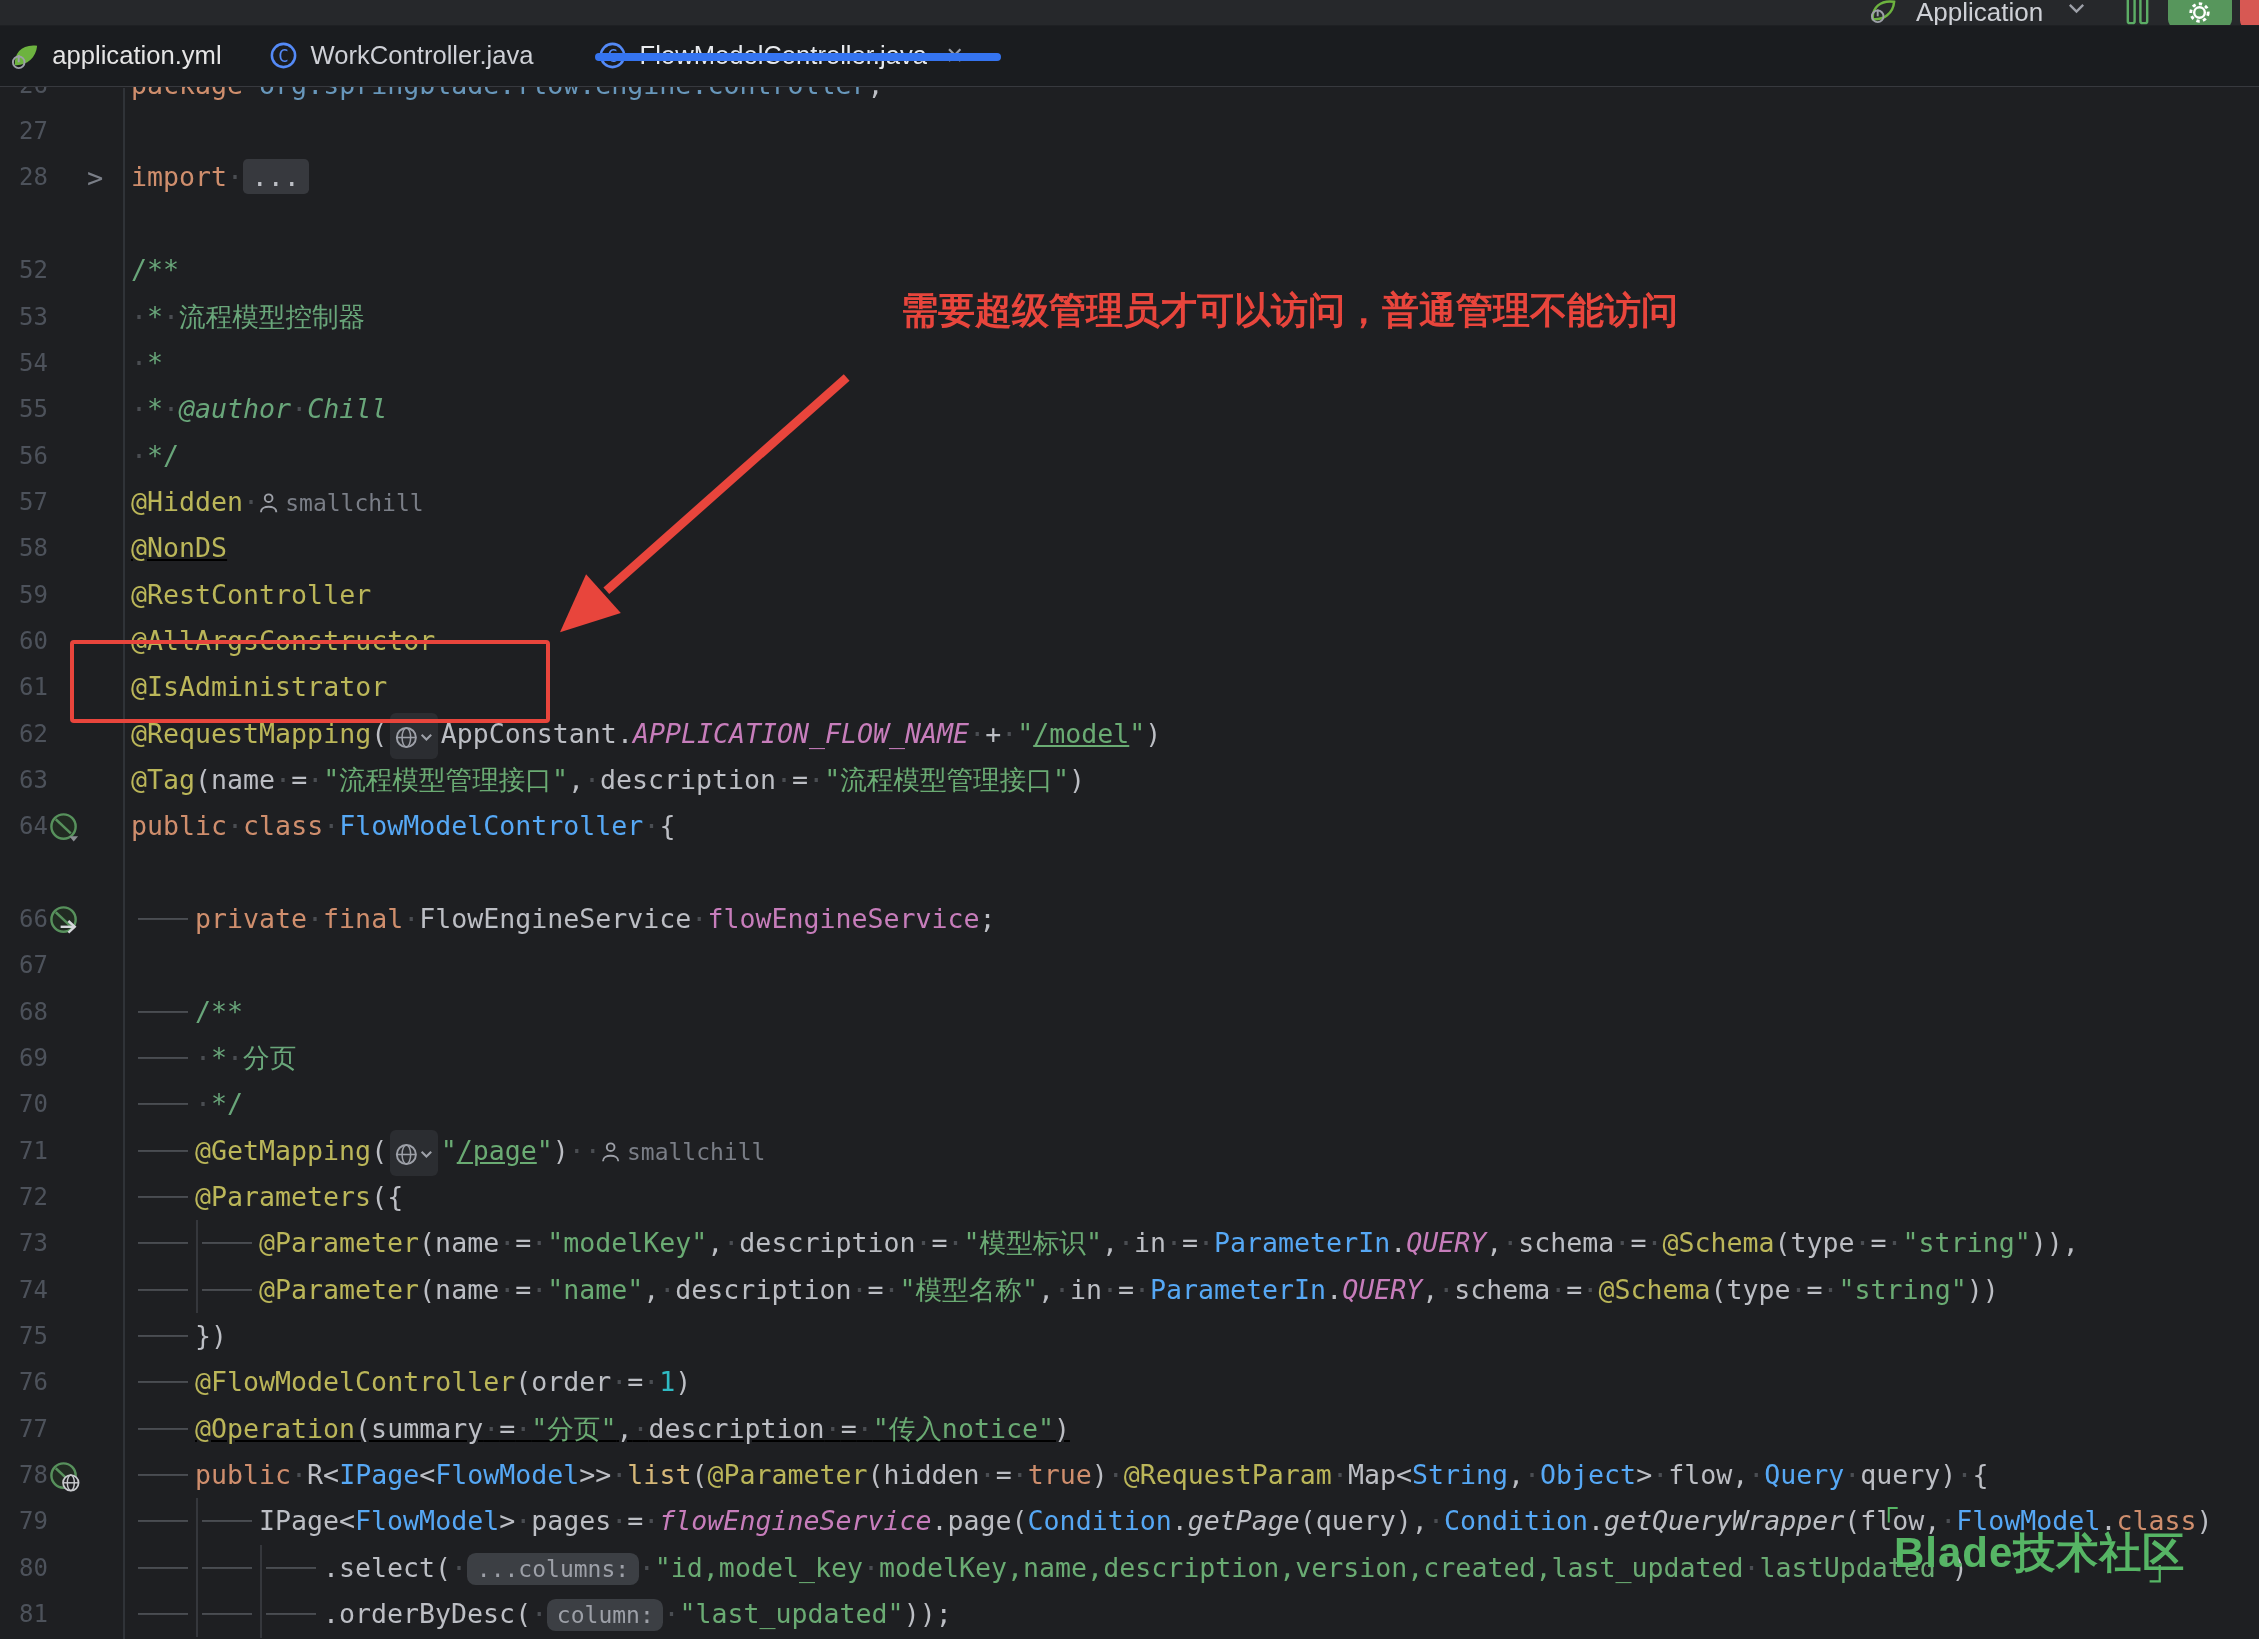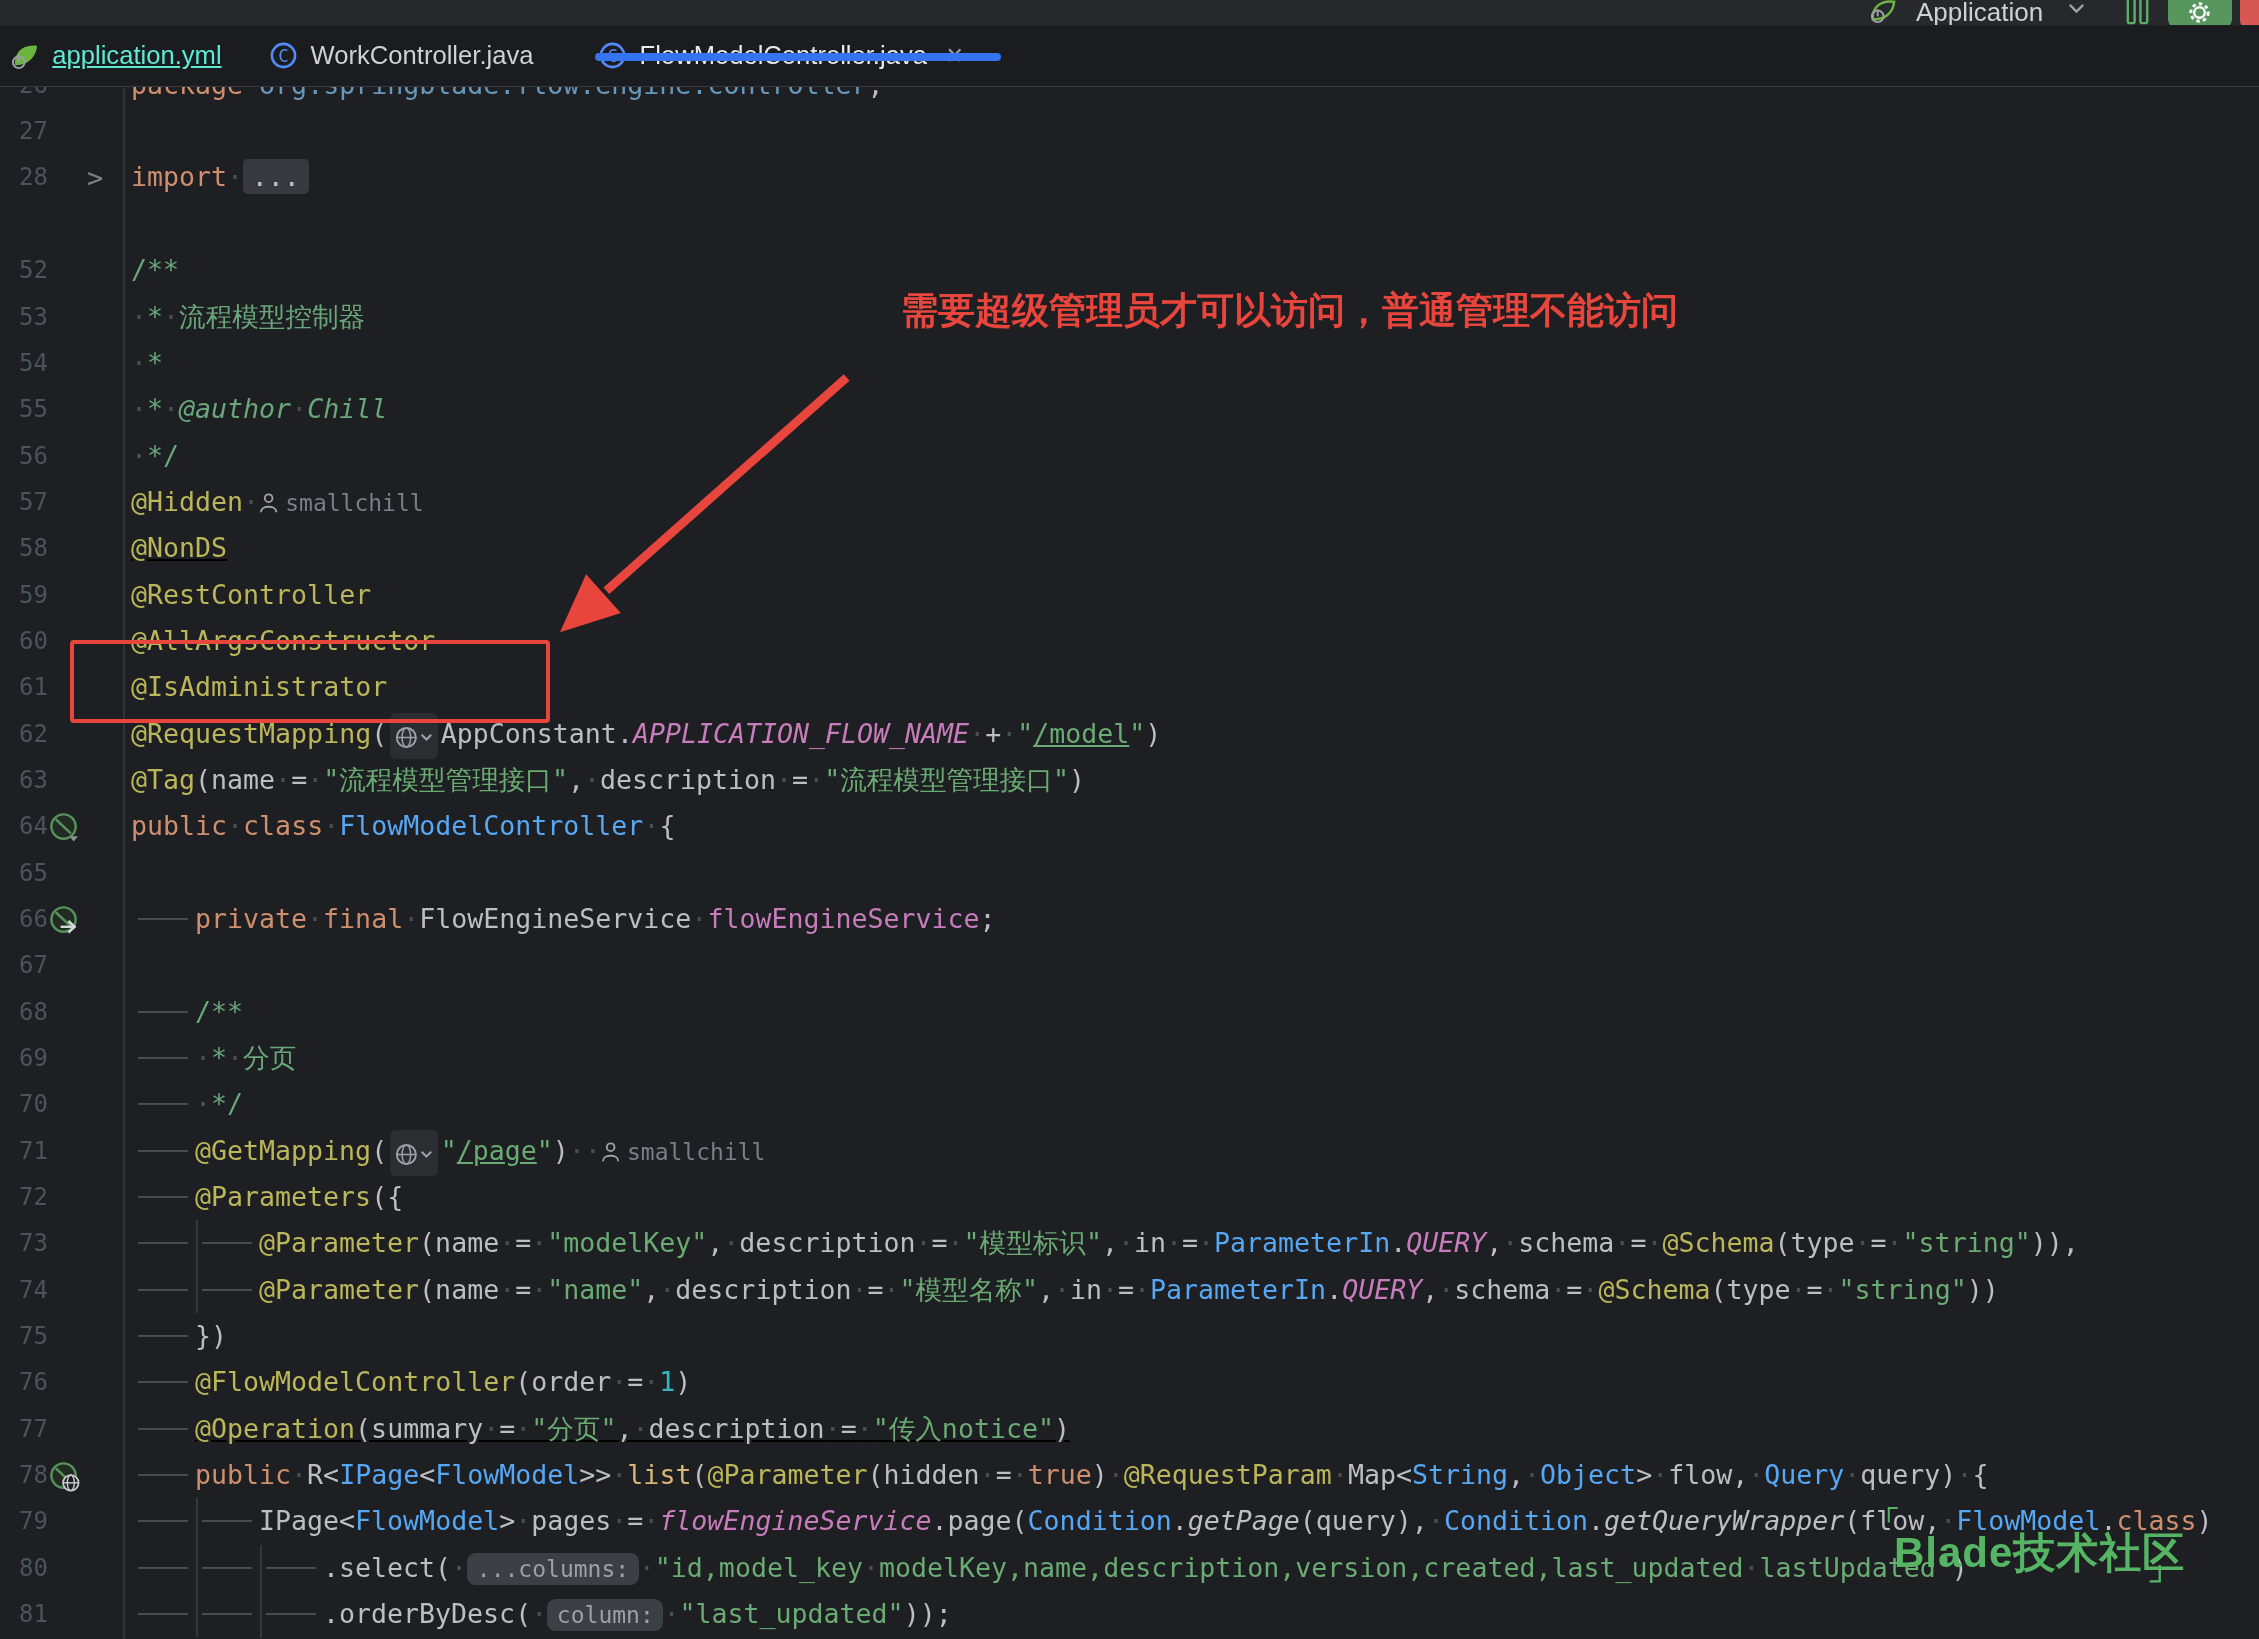--- a/index.html
+++ b/index.html
@@ -151,24 +151,20 @@
       </div>
       <div class="row" style="top: 803px;">
         <span class="ln">64</span>
         <span class="gicon"><svg width="33" height="33" viewBox="0 0 34 34">
             <circle cx="16" cy="16" r="12.5" fill="#212B22" stroke="var(--bean_green)" stroke-width="2.5"></circle>
 <line x1="8" y1="8.5" x2="23.5" y2="23" stroke="var(--bean_green)" stroke-width="2.5"></line>
             <polygon points="22,26 31,26 26.5,31.5" fill="#8A8D92"></polygon>
           </svg></span>
         <span class="code"><span class="tk-kw">public</span><span class="tk-dot">·</span><span class="tk-kw">class</span><span class="tk-dot">·</span><span class="tk-cls">FlowModelController</span><span class="tk-dot">·</span><span class="tk-pln">{</span></span>
       </div>
-      <div class="row" style="top: 850px;">
-        <span class="ln">65</span>
-        <span class="code"></span>
-      </div>
       <div class="row" style="top: 896px;">
         <span class="ln">66</span>
         <span class="gicon"><svg width="33" height="33" viewBox="0 0 34 34">
             <circle cx="16" cy="16" r="12.5" fill="#212B22" stroke="var(--bean_green)" stroke-width="2.5"></circle>
 <line x1="8" y1="8.5" x2="23.5" y2="23" stroke="var(--bean_green)" stroke-width="2.5"></line>
             <line x1="13" y1="23.5" x2="27" y2="23.5" stroke="#D6D8DC" stroke-width="2.5"></line>
             <polyline points="21,17.5 27.5,23.5 21,29.5" fill="none" stroke="#D6D8DC" stroke-width="2.5"></polyline>
           </svg></span>
         <span class="code"><span class="tab-ws"></span><span class="tk-kw">private</span><span class="tk-dot">·</span><span class="tk-kw">final</span><span class="tk-dot">·</span><span class="tk-pln">FlowEngineService</span><span class="tk-dot">·</span><span class="tk-fld">flowEngineService</span><span class="tk-pln">;</span></span>
       </div>
@@ -286,21 +282,21 @@
 
   <div id="tabbar">
       <div class="tab" style="left: 9.7px; width: 241px;">
         <span class="ticon">
           <svg width="31" height="31" viewBox="0 0 32 32">
             <path d="M5,26 C4,13 13,4 28,6 C27,19 16,27 5,26 Z" fill="var(--spring_green)"></path>
             <circle cx="9" cy="23" r="6" fill="none" stroke="#9DA0A8" stroke-width="2"></circle>
             <line x1="9" y1="15.5" x2="9" y2="23" stroke="#9DA0A8" stroke-width="2"></line>
           </svg>
         </span>
-        <span class="tlabel" style="color: #5eead4; text-decoration: underline;">application.yml</span>
+        <span class="tlabel" style="color: #e5e5e5;">application.yml</span>
       </div>
       <div class="tab" style="left: 268px; width: 309px;">
         <span class="ticon">
           <svg width="31" height="31" viewBox="0 0 32 32">
             <circle cx="16" cy="16" r="12" fill="none" stroke="var(--class_icon_blue)" stroke-width="2.6"></circle>
             <text x="16" y="23" text-anchor="middle" font-size="18" font-family="DejaVu Sans Mono, monospace" fill="var(--class_icon_blue)">C</text>
           </svg>
         </span>
         <span class="tlabel" style="color: rgb(206, 208, 214);">WorkController.java</span>
       </div>

